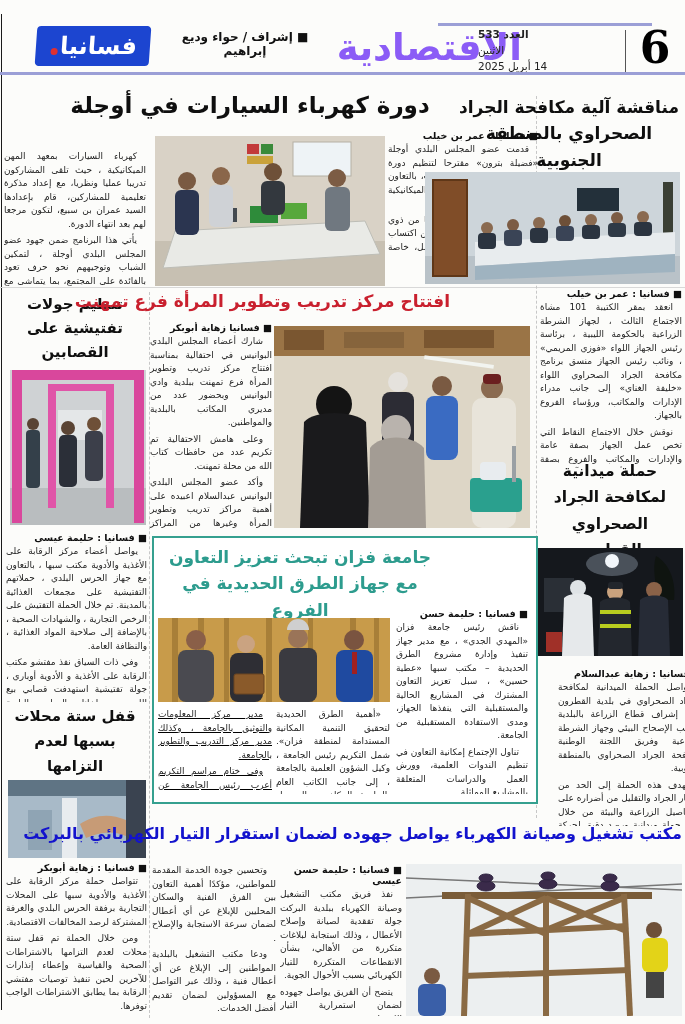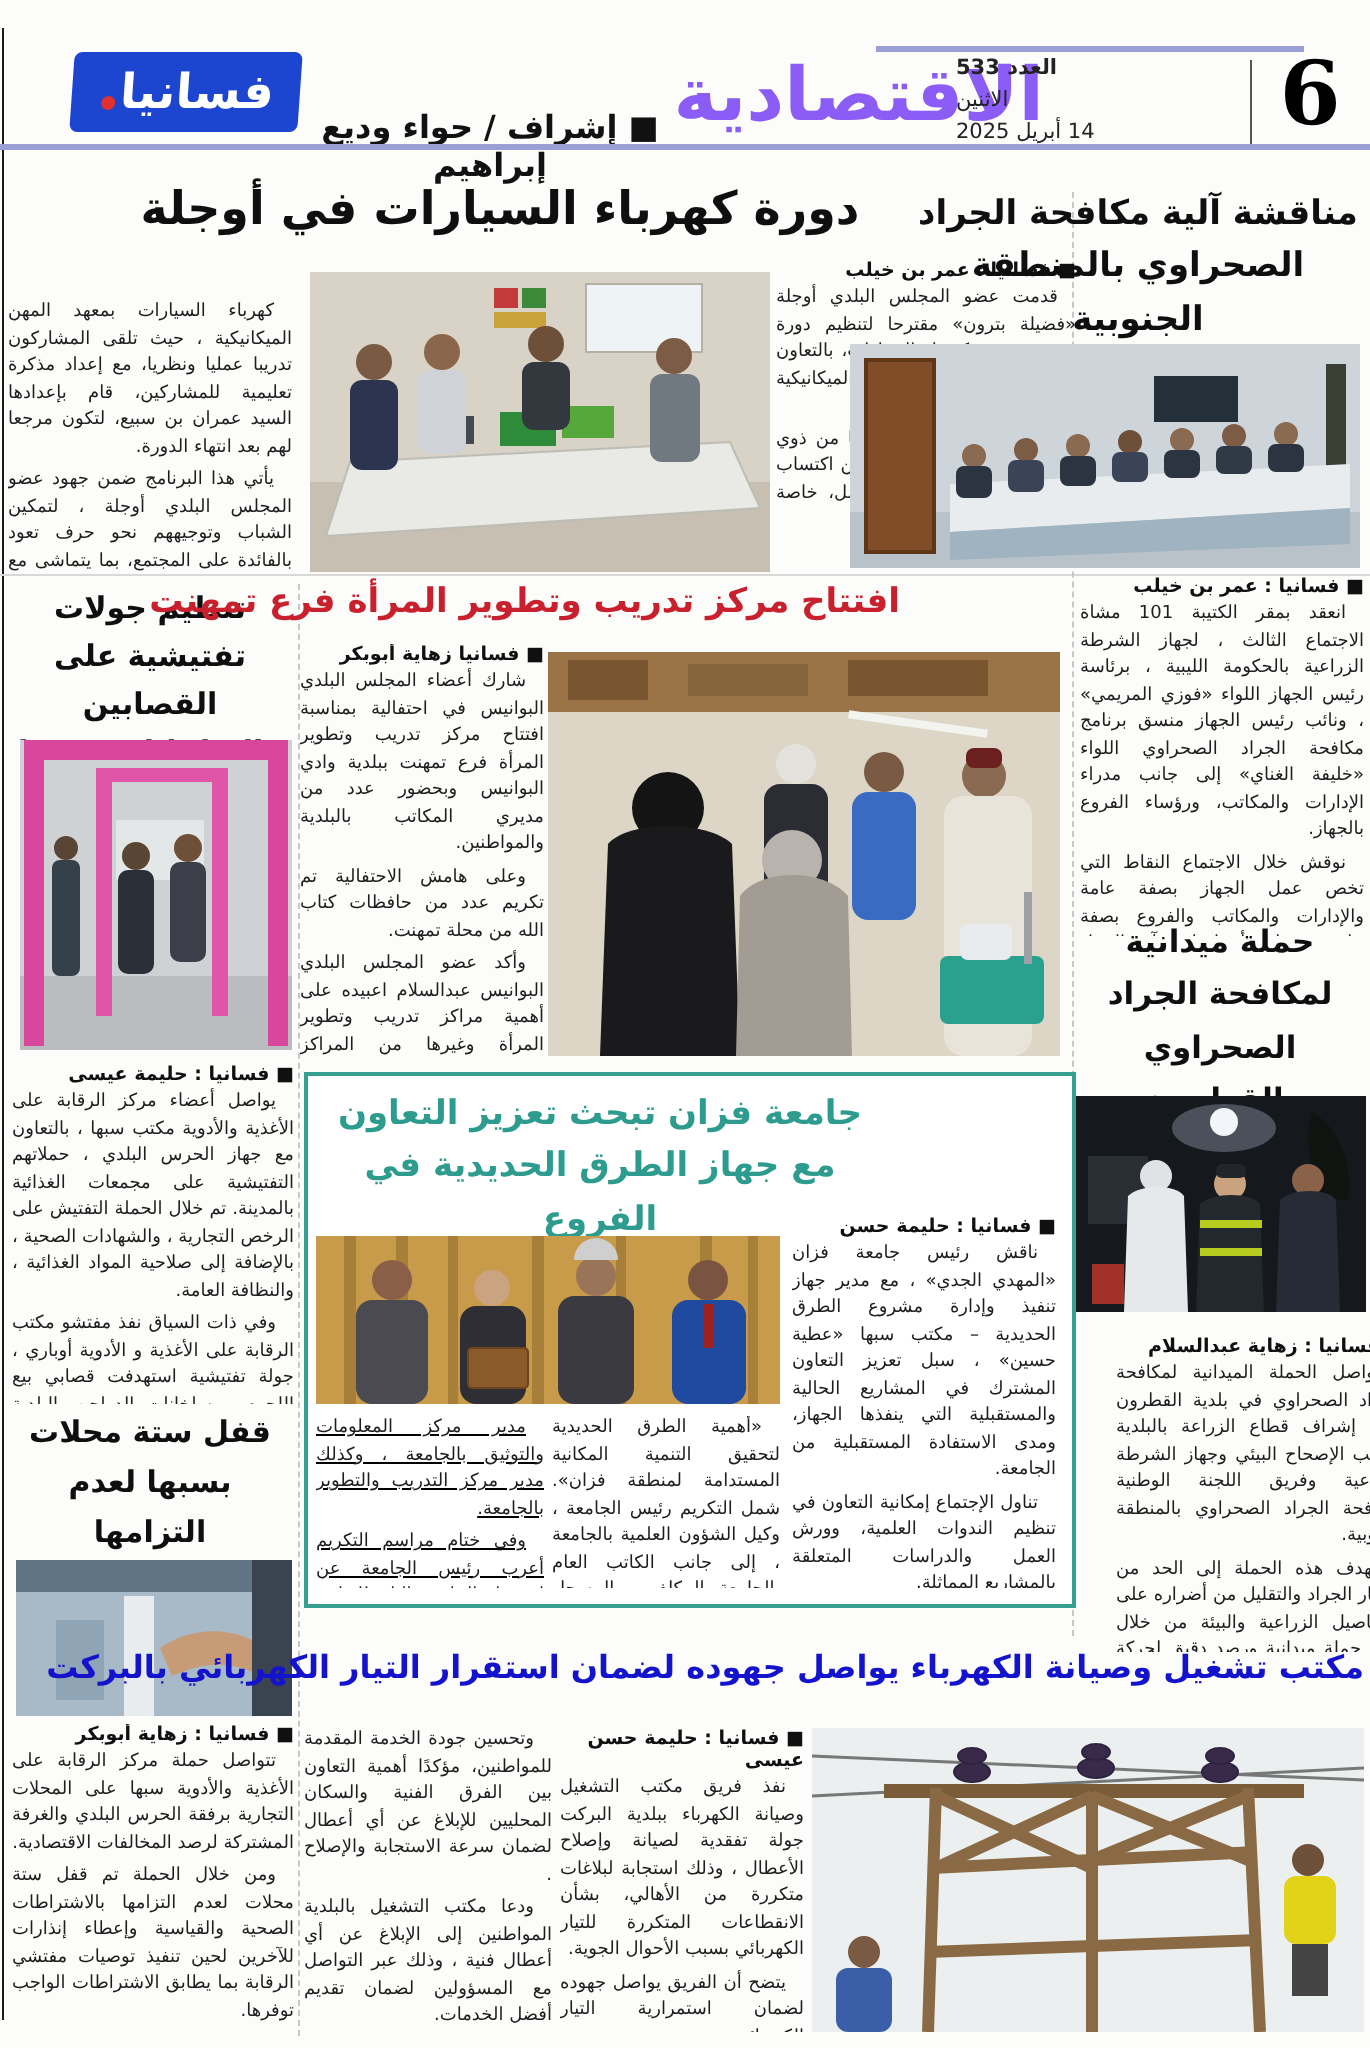--- a/index.html
+++ b/index.html
@@ -11,21 +11,21 @@
   .abs{position:absolute;}
   .edge-left{left:1px;top:14px;width:1px;height:996px;background:#1a1a1a;}
   .lav-line{background:#9b9fd6;}
   
   .logo-box{
     left:36px;top:26px;width:114px;height:40px;background:#1c45d0;border-radius:4px;
     color:#ffffff;font-weight:bold;font-size:24px;display:flex;align-items:center;justify-content:center;
     transform:skewX(-4deg);letter-spacing:1px;
   }
   .logo-dot{display:inline-block;width:7px;height:7px;border-radius:50%;background:#e03030;margin:10px 2px 0 2px;}
-  .supervision{left:160px;top:30px;width:170px;font-size:16px;font-weight:bold;color:#111;text-align:center;margin-top:24px;}
+  .supervision{left:160px;top:30px;width:170px;font-size:12px;font-weight:bold;color:#111;text-align:center;}
   .section-title{left:372px;top:26px;width:150px;font-size:37px;font-weight:bold;color:#8b5cf6;text-align:left;}
   .issue-block{left:478px;top:27px;width:146px;text-align:left;font-size:10.5px;color:#222;line-height:1.5;}
   .issue-block .b{font-weight:bold;}
   .issue-sep{left:625px;top:30px;width:1px;height:42px;background:#555;}
   .page-num{left:629px;top:22px;width:52px;font-family:"DejaVu Serif",serif;font-size:44px;font-weight:bold;color:#000;text-align:center;}
   
   .hl{font-weight:bold;color:#0f0f0f;text-align:center;}
   .hl-red{color:#c9202e;}
   .hl-teal{color:#2d9c8e;}
   .hl-blue{color:#1313cd;}

